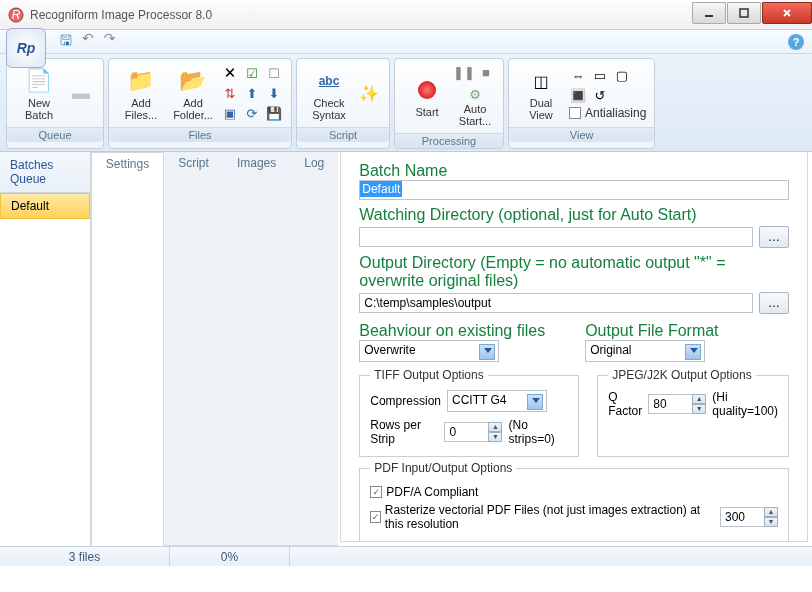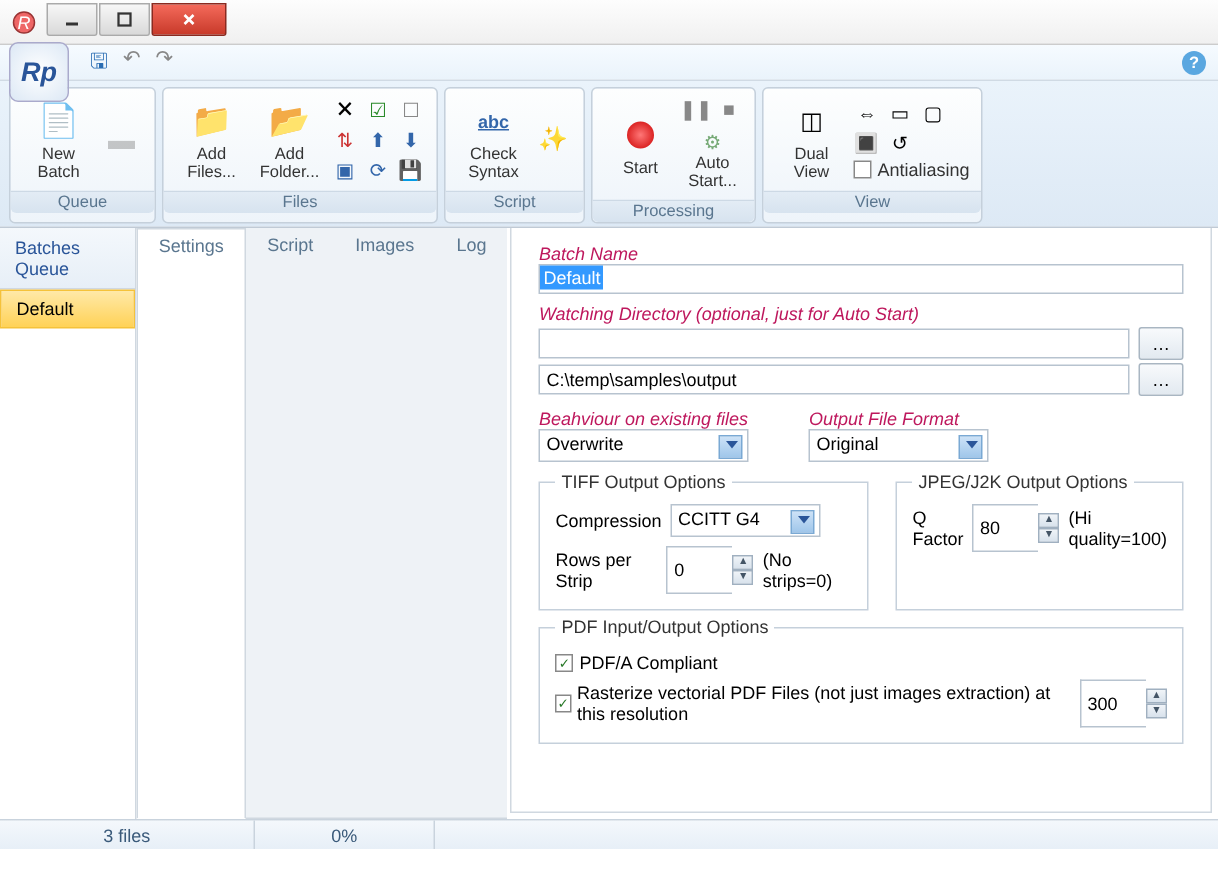--- a/index.html
+++ b/index.html
@@ -10,21 +10,21 @@
 .titlebar .app-icon { width: 16px; height: 16px; margin-right: 6px; display:inline-block; }
 .titlebar .title { color: #555; flex: 1; }
 .winbtns { display: flex; height: 22px; margin-top:-4px;}
 .winbtn { width: 34px; height: 22px; display: flex; align-items: center; justify-content: center; margin-left:1px; border-radius: 0 0 2px 2px;}
 .winbtn.min, .winbtn.max { background: linear-gradient(#f7f7f7,#d9d9d9); border:1px solid #aaa; color:#444; }
 .winbtn.close { background: linear-gradient(#f46a5b,#c83a2a); border:1px solid #8a2a20; color:#fff; width:50px; }
 .winbtn svg { width:10px; height:10px; }
 
 
 .quickbar { height: 24px; display: flex; align-items: center; padding-left: 8px; gap: 6px; background: linear-gradient(#f6fbff,#eaf3fb); border-bottom:1px solid #d0dae4; position:relative;}
-.qlogo { width:40px; height:40px; position:absolute; left:6px; top:-2px; background:radial-gradient(#fff,#dce8f5); border:1px solid #aac; border-radius:6px; display:flex; align-items:center; justify-content:center; font-style:italic; font-weight:bold; color:#2a5599; font-size:18px; z-index:10;}
+.qlogo { width:40px; height:40px; position:absolute; left:6px; top:-2px; background:radial-gradient(#fff,#dce8f5); border:1px solid #aac; border-radius:6px; display:flex; align-items:center; justify-content:center; font-style:italic; font-weight:bold; color:#2a5599; font-size:14px; z-index:10;}
 .qicons { margin-left:52px; display:flex; gap:10px; }
 .qicons span { font-size:14px; color:#2a5599; cursor:default;}
 .help-icon { position:absolute; right:8px; top:4px; width:16px; height:16px; border-radius:50%; background:#5aa7e0; color:#fff; font-size:11px; display:flex; align-items:center; justify-content:center; font-weight:bold;}
 
 
 .ribbon { display: flex; gap: 4px; padding: 4px 6px 2px 6px; background: linear-gradient(#eaf3fb,#dde9f5); border-bottom:1px solid #c0cad5; }
 .rgroup { background: linear-gradient(#fdfefe,#eef4fa); border: 1px solid #c5d0db; border-radius: 4px; display: flex; flex-direction: column; }
 .rgroup .rbody { display: flex; align-items: center; padding: 4px 8px; min-height: 66px; gap:4px; }
 .rgroup .rfoot { text-align: center; font-size: 11px; color: #5a768f; background: linear-gradient(#e3ecf5,#d7e3ef); border-top:1px solid #cdd9e5; padding: 1px 4px; border-radius:0 0 4px 4px;}
 .rbtn-lg { display:flex; flex-direction:column; align-items:center; width:48px; padding:2px; cursor:default; }
@@ -42,51 +42,52 @@
 .side-head span { margin-right:8px; cursor:default;}
 .side-item { padding:5px 10px; }
 .side-item.sel { background: linear-gradient(#ffe9a8,#ffd257); border:1px solid #f5c23a; }
 
 .content { flex:1; display:flex; flex-direction:row; }
 .tabs { display:flex; background:#eef2f6; border-bottom:1px solid #d0d8e0; }
 .tab { padding:4px 14px; color:#5a768f; cursor:default; font-size:12px;}
 .tab.active { background:#fff; border:1px solid #d0d8e0; border-bottom:1px solid #fff; margin-bottom:-1px;}
 
 .panel { flex:1; padding:10px 18px 6px 18px; background:#fff; overflow:auto; border:1px solid #d0d8e0; border-top:none; margin:0 4px 4px 2px;}
-.fld-label { font-size:12px; color:#be185d; margin-top:6px; display:block;font-style:italic;}
+.fld-label { font-size:16px; color:#15803d; margin-top:6px; display:block;}
 .txt { width:100%; border:1px solid #b7c3cf; padding:2px 4px; font-size:12px; height:20px; background:#fff;}
 .row { display:flex; align-items:center; gap:6px; margin-top:2px;}
 .browse-btn { width:30px; height:22px; border:1px solid #a9b6c2; background:linear-gradient(#f8fafc,#e2e9f0); border-radius:2px; display:flex; align-items:center; justify-content:center; cursor:default;}
 .select { border:1px solid #b7c3cf; height:22px; padding:2px 18px 2px 4px; background:#fff; position:relative; display:inline-block; min-width:120px;}
 .select::after { content:""; position:absolute; right:3px; top:3px; width:14px; height:14px; background:linear-gradient(#cde2f7,#9fc6ea); border:1px solid #7aa9d4;}
 .select .arrow { position:absolute; right:6px; top:7px; width:0; height:0; border-left:4px solid transparent; border-right:4px solid transparent; border-top:5px solid #2a5599; z-index:1;}
 fieldset { border:1px solid #c5d0db; padding:6px 10px 10px 10px; margin-top:4px;}
 legend { font-size:12px; color:#333; padding:0 4px;}
 .spin { display:inline-flex; align-items:center; }
-.spin input { width:44px; border:1px solid #b7c3cf; border-right:none; height:32px; padding:2px 4px; text-align:left;}
+.spin input { width:44px; border:1px solid #b7c3cf; border-right:none; height:20px; padding:2px 4px; text-align:left;}
 .spin .spbtns { display:flex; flex-direction:column; }
 .spin .spbtn { width:14px; height:10px; border:1px solid #a0b0c0; background:linear-gradient(#f0f4f8,#d8e2ec); font-size:7px; line-height:7px; text-align:center; color:#456;}
 .chkline { display:flex; align-items:center; gap:4px; margin-top:4px;}
 .chkbox { width:12px; height:12px; border:1px solid #888; background:#fff; display:inline-flex; align-items:center; justify-content:center; font-size:9px; color:#2a7a2a;}
 
 
 .statusbar { height:20px; background:linear-gradient(#f4f8fc,#e7eff7); border-top:1px solid #c9d3dd; display:flex; align-items:center; font-size:12px; color:#3a5a7a;}
 .st-cell { padding:0 8px; border-right:1px solid #c9d3dd; height:100%; display:flex; align-items:center;}
 .st-cell.fn { width:350px; } .st-cell.fc { width:170px; justify-content:center; } .st-cell.pc { width:120px; justify-content:center;} 
 </style>
 </head>
 <body>
 
 <div class="titlebar">
   <span class="app-icon">
     <svg viewBox="0 0 16 16">
         <circle cx="8" cy="8" r="7" fill="#e66" stroke="#933"></circle>
         <text x="8" y="12" text-anchor="middle" font-size="10" fill="#fff" font-style="italic">R</text>
       </svg>
   </span>
+  <span class="title">Recogniform Image Processor 8.0</span>
   <div class="winbtns">
     <div class="winbtn min">
         <svg viewBox="0 0 10 10">
           <line x1="1" y1="8" x2="9" y2="8" stroke="#333" stroke-width="2"></line>
         </svg>
       </div>
     <div class="winbtn max">
         <svg viewBox="0 0 10 10">
           <rect x="1" y="1" width="8" height="8" fill="none" stroke="#333" stroke-width="1.5"></rect>
         </svg>
@@ -248,20 +249,21 @@
       <div class="txt" style="padding:0;">
         <span style="background:#3399ff;color:#fff;padding:1px 2px;display:inline-block;">Default</span>
       </div>
 
       <span class="fld-label">Watching Directory (optional, just for Auto Start)</span>
       <div class="row">
         <input class="txt" style="flex: 1 1 0%;" value="">
         <div class="browse-btn">…</div>
       </div>
 
+      <span class="fld-label">Output Directory (Empty = no automatic output   "*" = overwrite original files)</span>
       <div class="row">
         <input class="txt" style="flex: 1 1 0%;" value="C:\temp\samples\output">
         <div class="browse-btn">…</div>
       </div>
 
       <div class="row" style="gap:40px; margin-top:8px;">
         <div>
           <span class="fld-label" style="margin-top:0;">Beahviour on existing files</span>
           <div class="select" style="min-width:140px;">
             <span>Overwrite</span><span class="arrow"></span>

